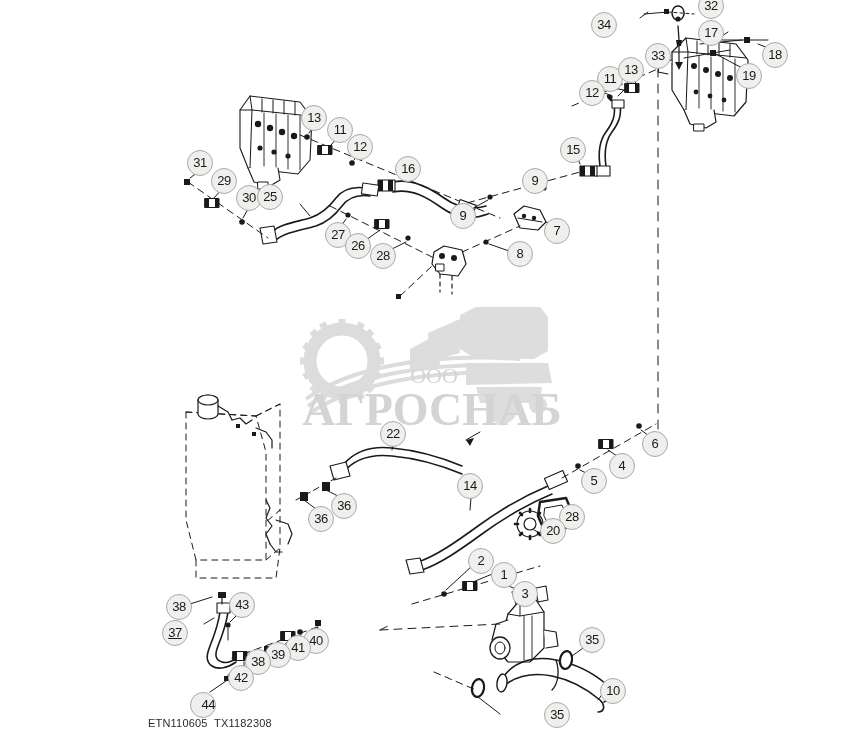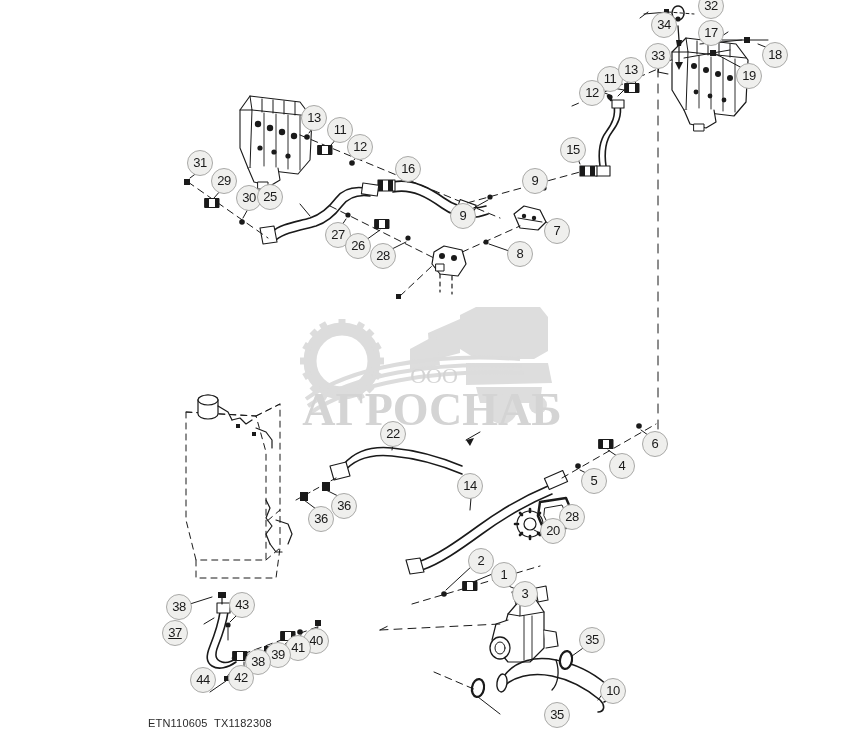--- a/index.html
+++ b/index.html
@@ -443,21 +443,21 @@
       <path d="M16,94 C60,62 140,48 230,54"></path>
       <path d="M18,101 C62,70 142,56 232,61"></path>
       <path d="M20,108 C64,78 144,64 234,68"></path>
     </g>
 
     <text x="144" y="78" fill="#d4d4d4" font-family="Liberation Serif, serif" font-size="22" text-anchor="middle">ООО</text>
     <text x="142" y="120" fill="#d4d4d4" font-family="Liberation Serif, serif" font-size="46" font-weight="bold" text-anchor="middle">АГРОСНАБ</text>
   </svg>
 
   <div id="callout-layer">
-      <div class="callout w2" style="left: 664px; top: 25px;">34</div>
+      <div class="callout w2" style="left: 604px; top: 25px;">34</div>
       <div class="callout w2" style="left: 711px; top: 6px;">32</div>
       <div class="callout w2" style="left: 711px; top: 33px;">17</div>
       <div class="callout w2" style="left: 775px; top: 55px;">18</div>
       <div class="callout w2" style="left: 658px; top: 56px;">33</div>
       <div class="callout w2" style="left: 749px; top: 76px;">19</div>
       <div class="callout w2" style="left: 610px; top: 79px;">11</div>
       <div class="callout w2" style="left: 631px; top: 70px;">13</div>
       <div class="callout w2" style="left: 592px; top: 93px;">12</div>
       <div class="callout w2" style="left: 314px; top: 118px;">13</div>
       <div class="callout w2" style="left: 340px; top: 130px;">11</div>
@@ -489,20 +489,20 @@
       <div class="callout w2" style="left: 179px; top: 607px;">38</div>
       <div class="callout w2" style="left: 242px; top: 605px;">43</div>
       <div class="callout" style="left: 525px; top: 594px;">3</div>
       <div class="callout w2" style="left: 175px; top: 633px; text-decoration: underline;">37</div>
       <div class="callout w2" style="left: 592px; top: 640px;">35</div>
       <div class="callout w2" style="left: 316px; top: 641px;">40</div>
       <div class="callout w2" style="left: 298px; top: 648px;">41</div>
       <div class="callout w2" style="left: 278px; top: 655px;">39</div>
       <div class="callout w2" style="left: 258px; top: 662px;">38</div>
       <div class="callout w2" style="left: 241px; top: 678px;">42</div>
-      <div class="callout w2" style="left: 203px; top: 680px;">44</div>
+      <div class="callout w2" style="left: 203px; top: 705px; text-align: right;">44</div>
       <div class="callout w2" style="left: 557px; top: 715px;">35</div>
       <div class="callout w2" style="left: 613px; top: 691px;">10</div>
     </div>
 
   <div id="caption">ETN110605  TX1182308</div>
 
 </div>
 
 </body></html>

